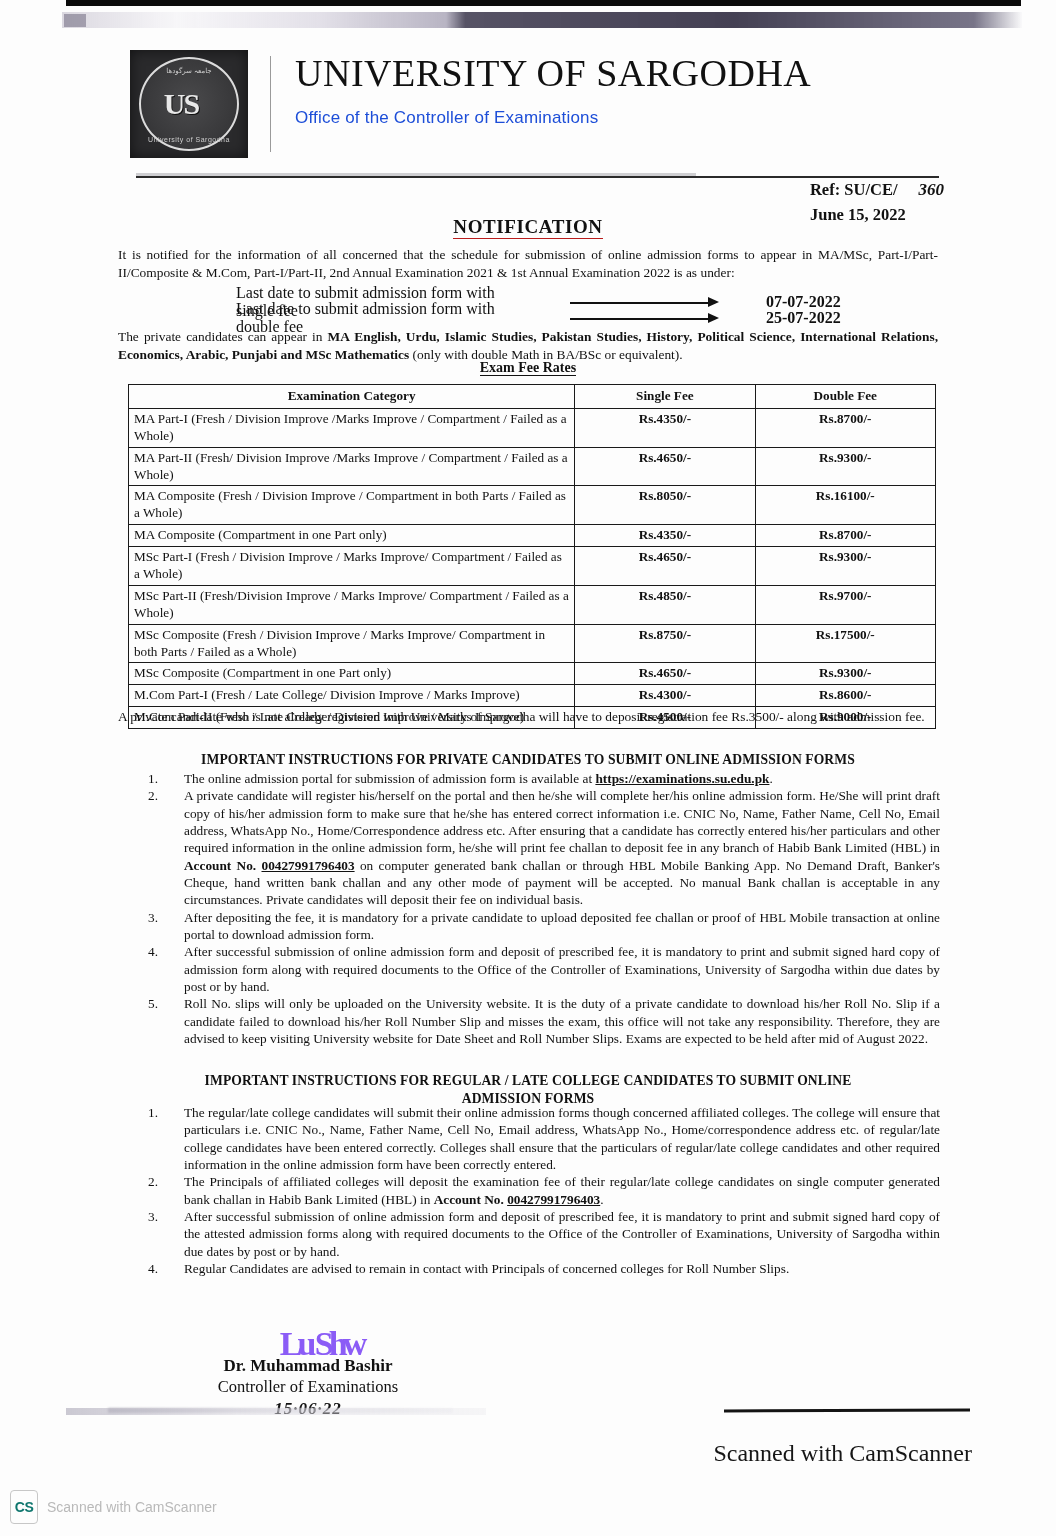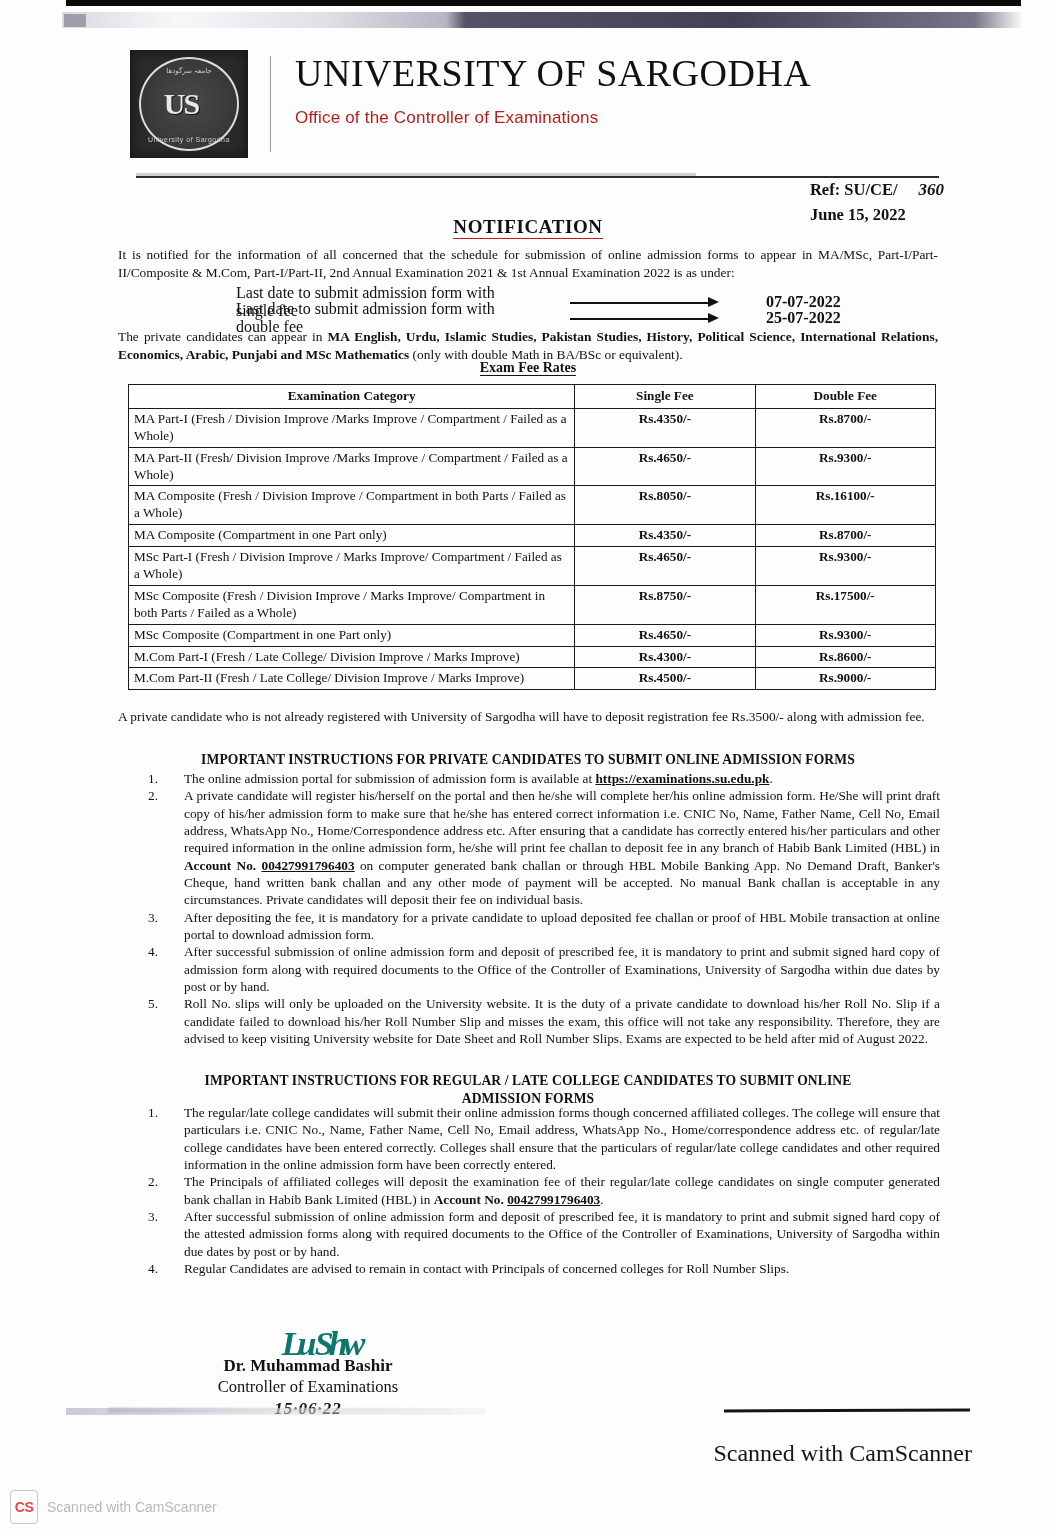--- a/index.html
+++ b/index.html
@@ -115,21 +115,21 @@
     font-family: "Liberation Serif", serif;
     font-size: 38px;
     letter-spacing: 0.5px;
     color: #111;
     line-height: 1.05;
     white-space: nowrap;
   }
   .office-line {
     font-family: "Liberation Sans", sans-serif;
     font-size: 17px;
-    color: #b91c1c;
+    color: #1d4ed8;
     margin-top: 14px;
     letter-spacing: 0.2px;
   }
 
   .hrule {
     position: absolute;
     left: 136px; top: 176px;
     width: 803px; height: 2px;
     background: #2b2b2b;
   }
@@ -299,27 +299,26 @@
   
   .sig-block {
     position: absolute;
     left: 128px; top: 1330px;
     width: 360px;
     text-align: center;
   }
   .sig-scribble {
     font-family: "Liberation Serif", serif;
     font-size: 34px;
-    font-style: italic;
     font-weight: bold;
     transform: rotate(-6deg) skewX(-12px);
     letter-spacing: -5px;
     height: 30px;
     line-height: 28px;
-    color: #0f766e;
+    color: #8b5cf6;
     margin-left: 26px;
   }
   .sig-name {
     font-size: 17px;
     font-weight: bold;
     margin-top: -4px;
   }
   .sig-role {
     font-size: 16.5px;
     margin-top: 1px;
@@ -363,21 +362,21 @@
     position: absolute;
     left: 10px; top: 1490px;
     display: flex;
     align-items: center;
     gap: 9px;
   }
   .cs-badge {
     width: 26px; height: 32px;
     border: 1.6px solid #c7c7c7;
     border-radius: 4px;
-    color: #ef4444;
+    color: #0f766e;
     font-family: "Liberation Sans", sans-serif;
     font-size: 14px;
     font-weight: bold;
     display: flex;
     align-items: center;
     justify-content: center;
     letter-spacing: -0.5px;
   }
   .cs-text {
     font-family: "Liberation Sans", sans-serif;
@@ -481,20 +480,25 @@
           <td class="cat">MA Composite (Compartment in one Part only)</td>
           <td class="fee">Rs.4350/-</td>
           <td class="fee">Rs.8700/-</td>
         </tr>
       <tr>
           <td class="cat">MSc Part-I (Fresh / Division Improve / Marks Improve/ Compartment / Failed as a Whole)</td>
           <td class="fee">Rs.4650/-</td>
           <td class="fee">Rs.9300/-</td>
         </tr>
       <tr>
+          <td class="cat">MSc Part-II (Fresh/Division Improve / Marks Improve/ Compartment / Failed as a Whole)</td>
+          <td class="fee">Rs.4850/-</td>
+          <td class="fee">Rs.9700/-</td>
+        </tr>
+      <tr>
           <td class="cat">MSc Composite (Fresh / Division Improve / Marks Improve/ Compartment in both Parts / Failed as a Whole)</td>
           <td class="fee">Rs.8750/-</td>
           <td class="fee">Rs.17500/-</td>
         </tr>
       <tr>
           <td class="cat">MSc Composite (Compartment in one Part only)</td>
           <td class="fee">Rs.4650/-</td>
           <td class="fee">Rs.9300/-</td>
         </tr>
       <tr>

